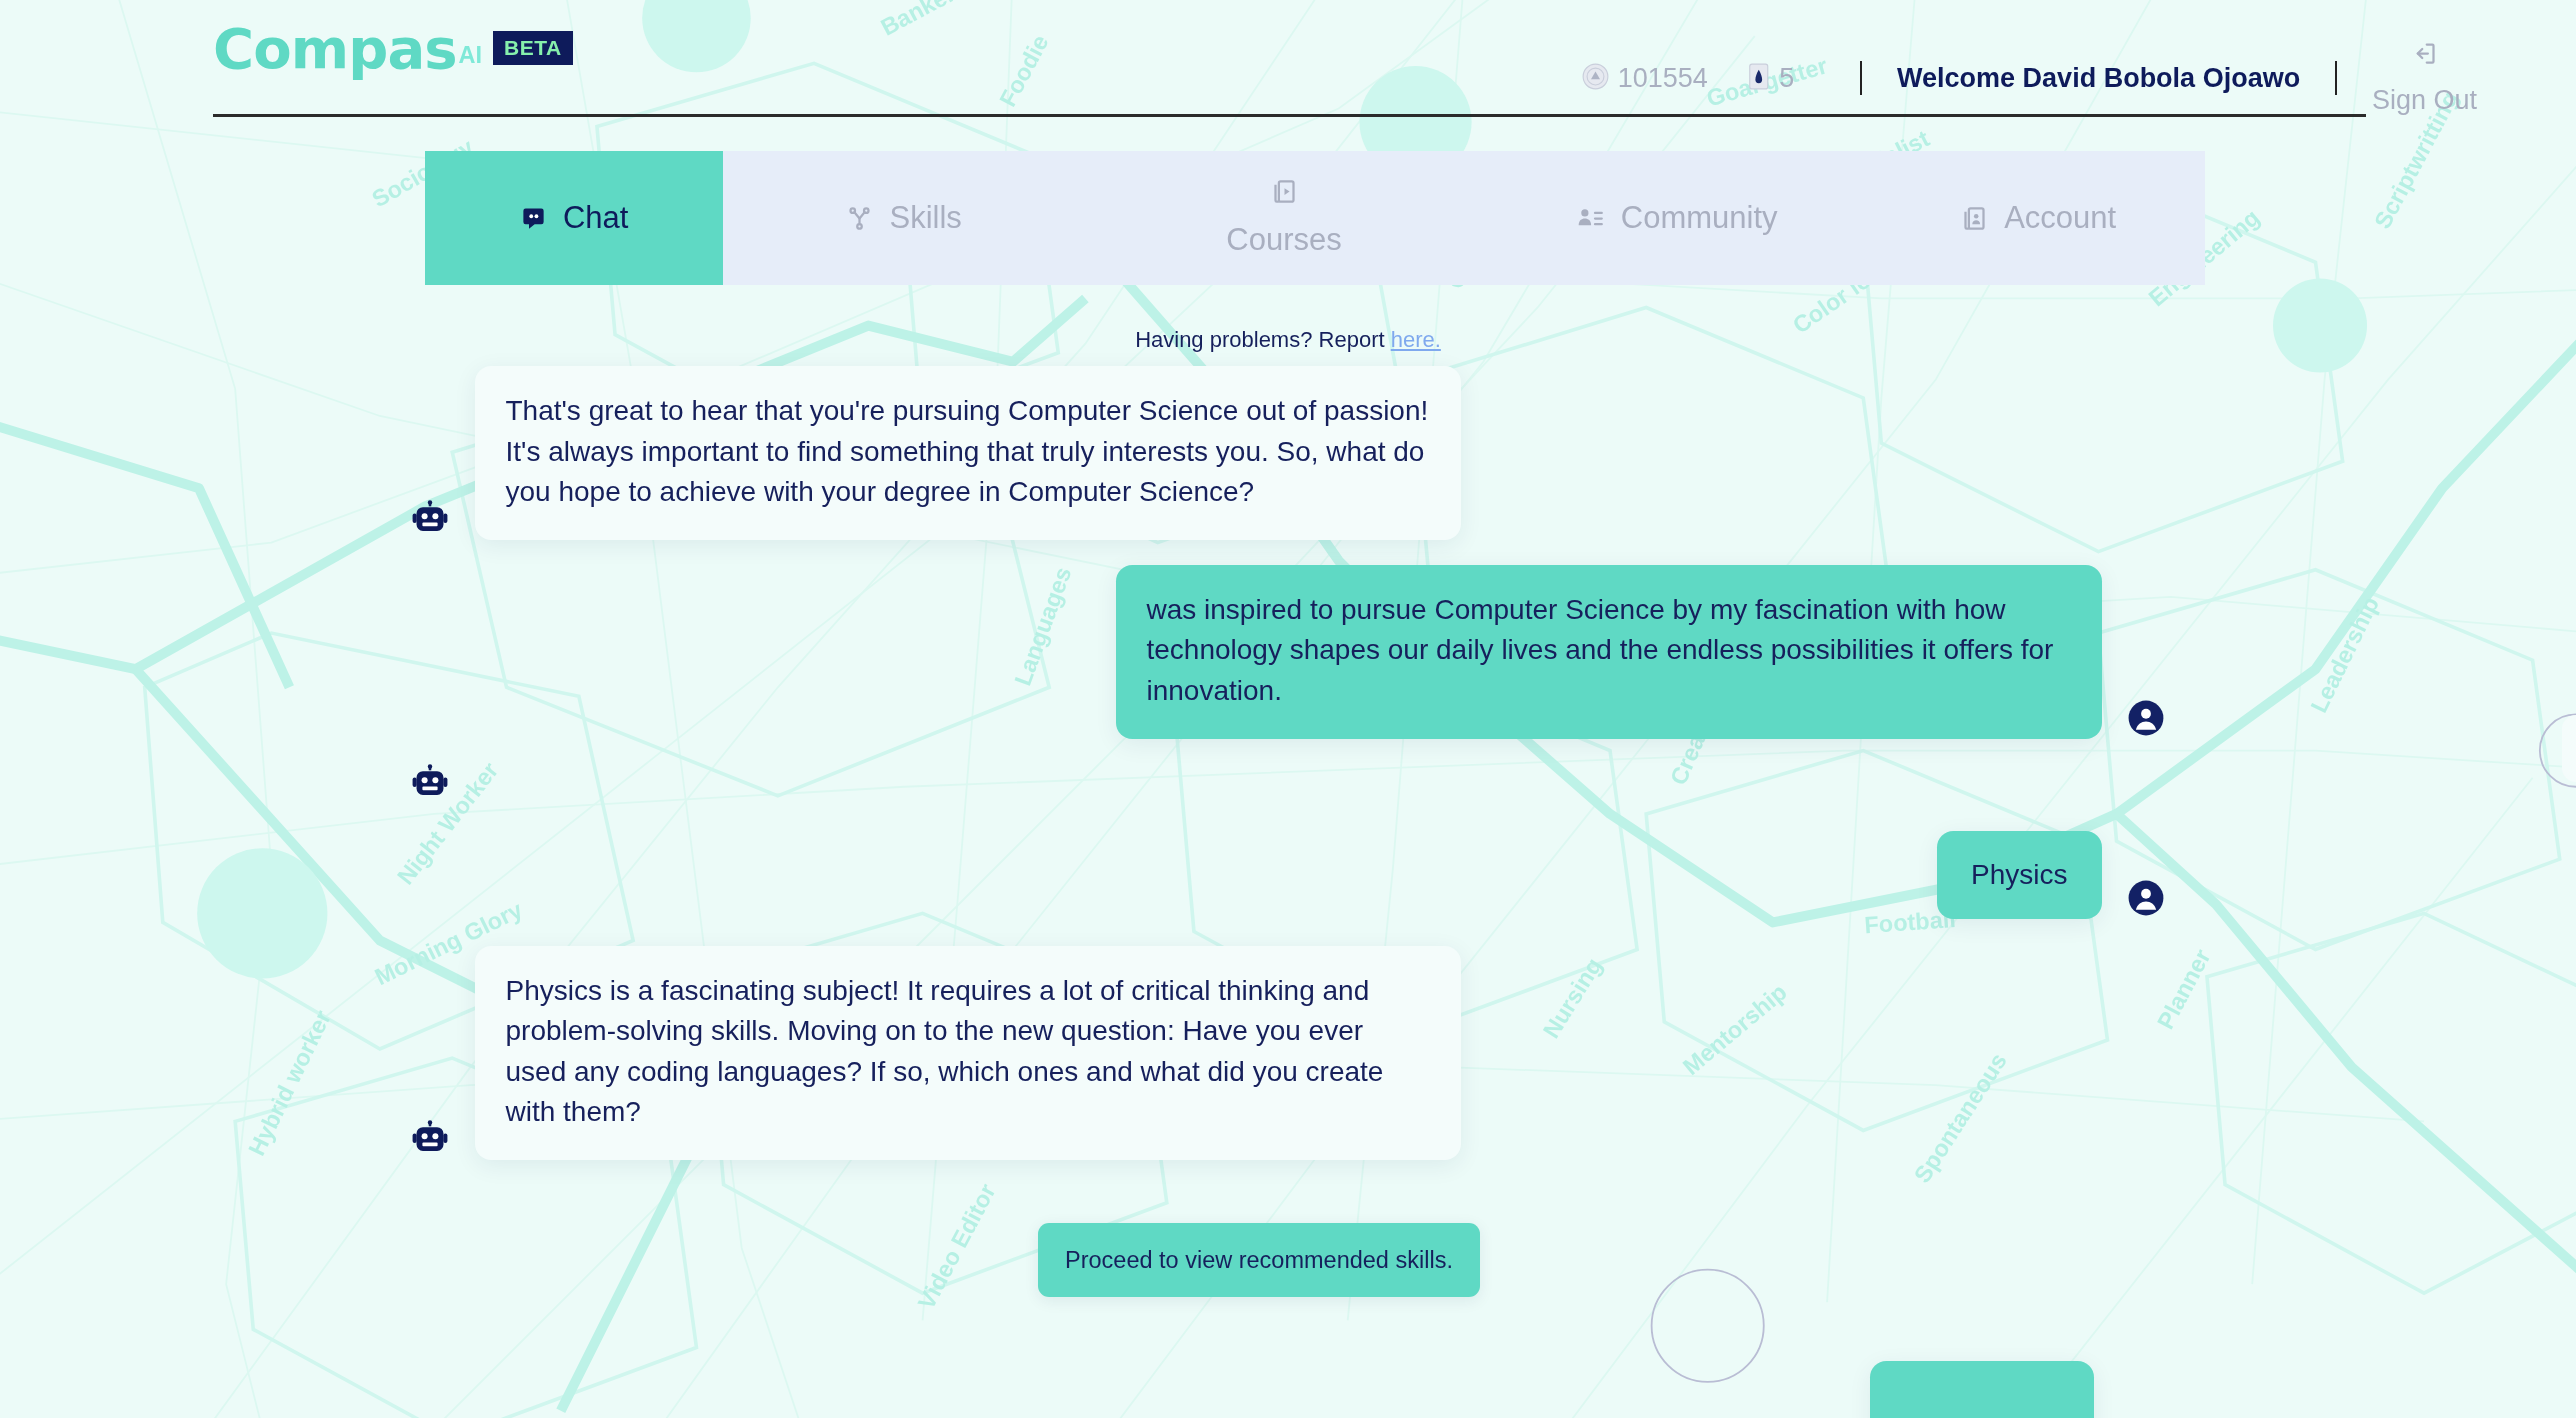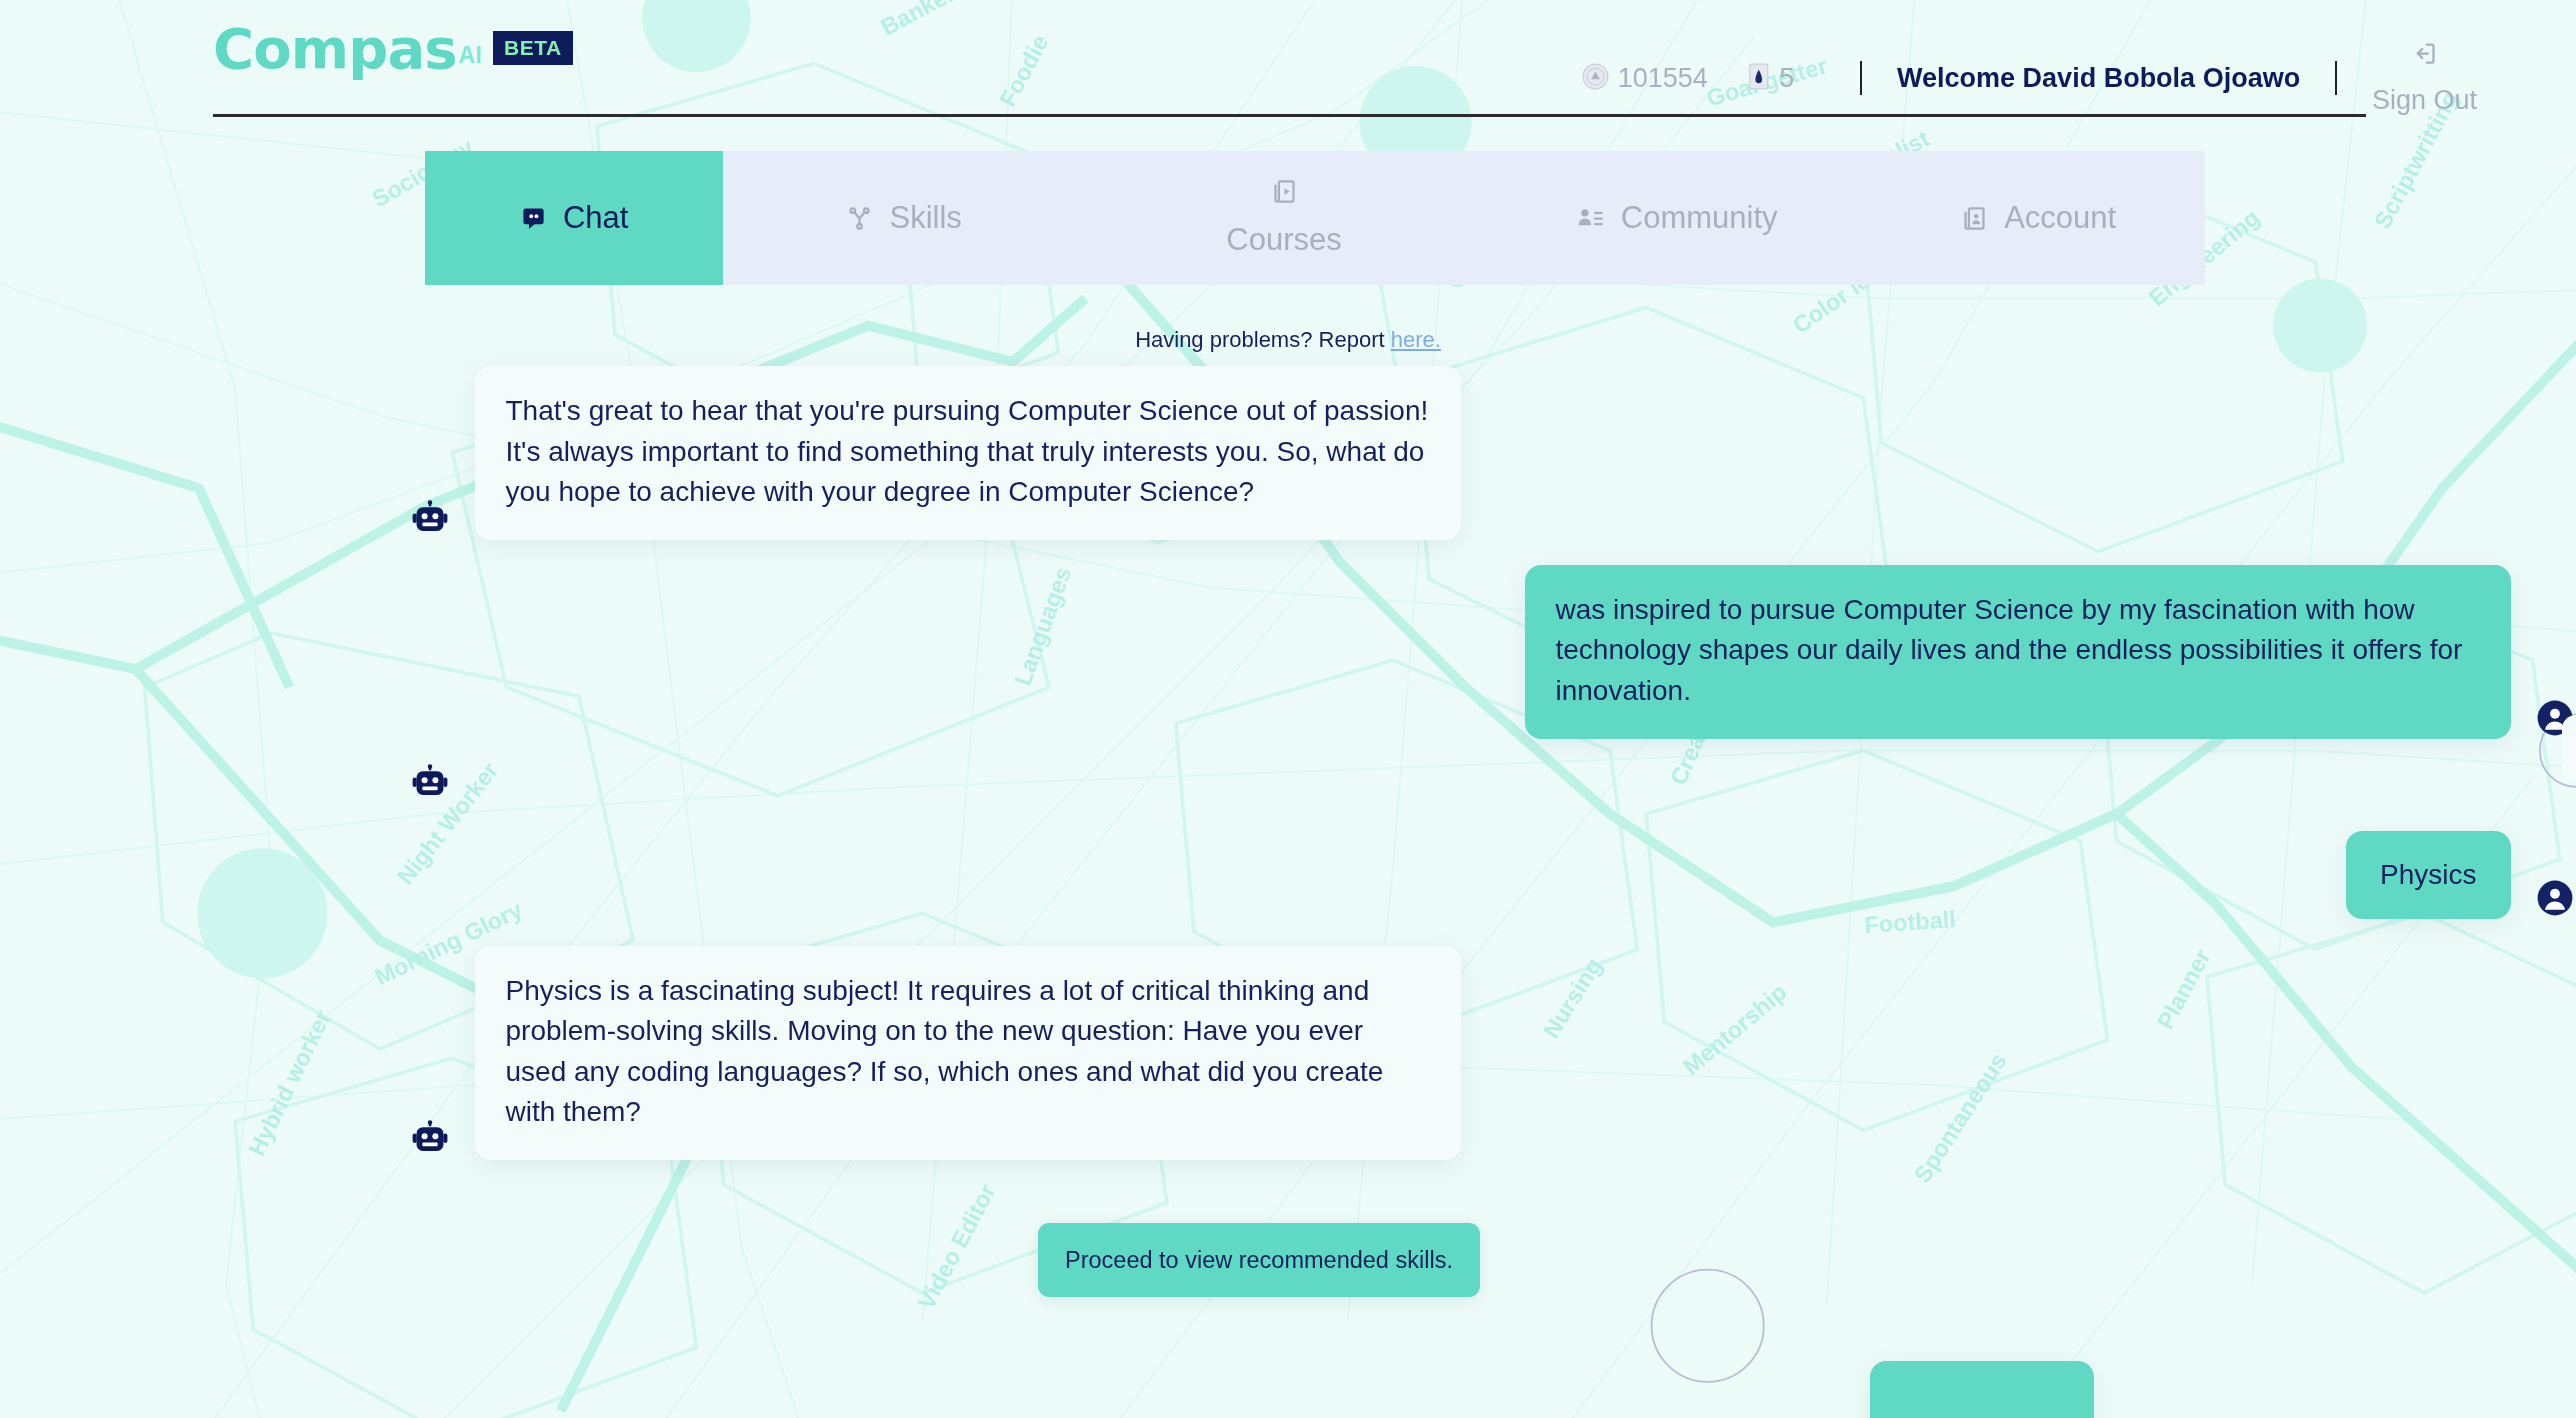--- a/index.html
+++ b/index.html
@@ -170,21 +170,21 @@
     top: 366px;
     left: 0;
     width: 2576px;
   }
   .row {
     display: flex;
     align-items: flex-end;
     width: 2576px;
   }
   .row.bot  { justify-content: flex-start; padding-left: 409px; }
-  .row.user { justify-content: flex-end;  }
+  .row.user { justify-content: flex-end;  padding-right: 409px; }
 
   .avatar-bot {
     width: 42px; height: 42px;
     flex: 0 0 42px;
     margin-right: 23.5px;
     display: flex; align-items: center; justify-content: center;
   }
   .avatar-user {
     width: 42px; height: 42px;
     flex: 0 0 42px;

